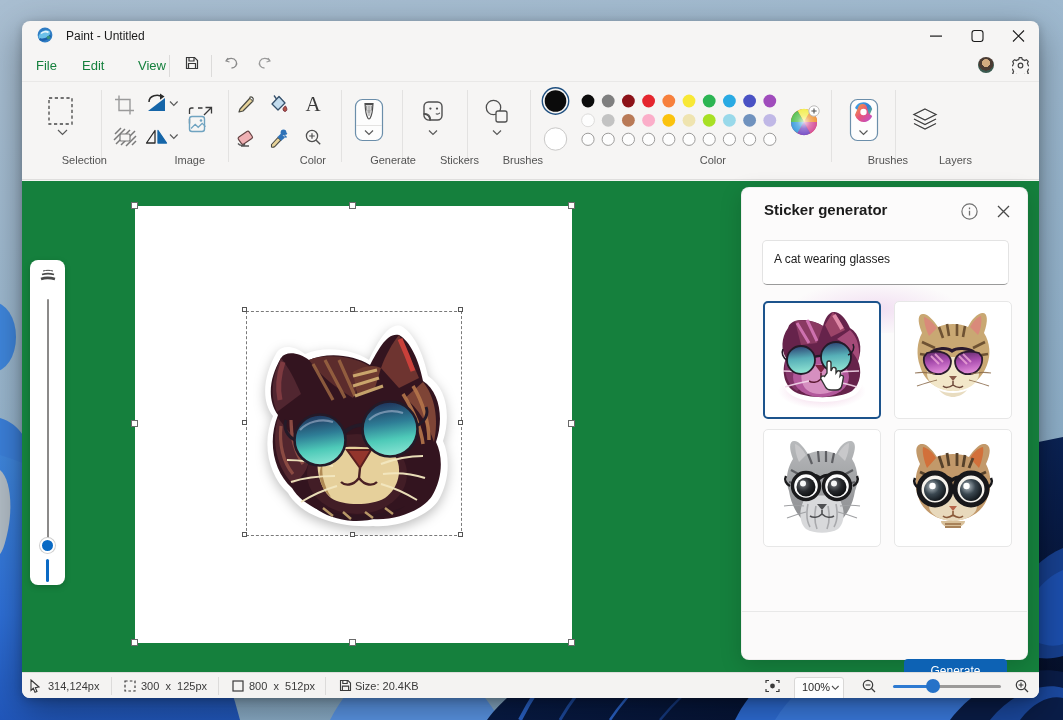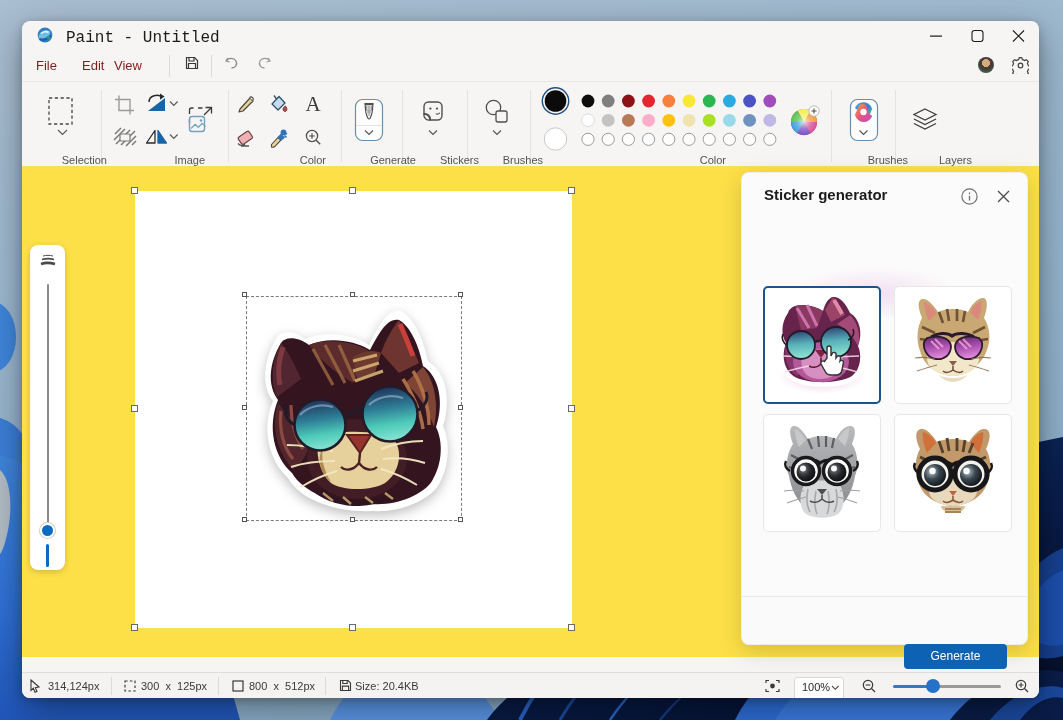--- a/index.html
+++ b/index.html
@@ -2,31 +2,31 @@
 <html><head>
 <meta charset="utf-8">
 <style>
 * { margin:0; padding:0; box-sizing:border-box; }
 html,body { width:1063px; height:720px; overflow:hidden; font-family:"Liberation Sans",sans-serif; }
 #wall { position:absolute; left:0; top:0; width:1063px; height:720px; }
 #win { position:absolute; left:22px; top:21px; width:1017px; height:677px; background:#f6f5f4; border-radius:8px; box-shadow:0 12px 36px rgba(0,0,0,0.38), 0 2px 8px rgba(0,0,0,0.2); overflow:hidden; }
 .abs { position:absolute; }
 
 #titlebar { position:absolute; left:0; top:0; width:100%; height:30px; }
-#titletxt { position:absolute; left:44px; top:8px; font-size:16px; color:#1b1b1b;font-family:Liberation Mono, monospace; }
+#titletxt { position:absolute; left:44px; top:8px; font-size:12px; color:#1b1b1b; }
 .wbtn { position:absolute; top:0; width:40px; height:30px; }
 
 #menubar { position:absolute; left:0; top:30px; width:100%; height:30px; }
-.mitem { position:absolute; top:5px; font-size:13px; color:#7f1d1d; height:20px; line-height:20px; }
+.mitem { position:absolute; top:5px; font-size:13px; color:#15803d; height:20px; line-height:20px; }
 .vsep { position:absolute; width:1px; background:#dcdbda; }
 
 #ribbon { position:absolute; left:0; top:60px; width:100%; height:99px; background:#f6f5f4; border-top:1px solid #e9e8e7; border-bottom:1px solid #dfdedd; }
 .rlabel { position:absolute; top:72px; font-size:11px; color:#535353; width:90px; text-align:right; }
 
-#content { position:absolute; left:0; top:145px; width:100%; height:491px; background:#fde047; }
+#content { position:absolute; left:0; top:160px; width:100%; height:491px; background:#15803d; }
 #canvas { position:absolute; left:113px; top:25px; width:437px; height:437px; background:#ffffff; }
 .handle { position:absolute; width:7px; height:7px; background:#fdfdfd; border:1px solid #6a6a6a; }
 .shandle { position:absolute; width:5px; height:5px; background:#fdfdfd; border:1px solid #555; }
 #selrect { position:absolute; left:224px; top:130px; width:216px; height:225px; border:1px dashed #7a7a7a; }
 
 #slider { position:absolute; left:8px; top:79px; width:35px; height:325px; background:#fff; border-radius:8px; box-shadow:0 2px 6px rgba(0,0,0,0.18); }
 
 #panel { position:absolute; left:719px; top:6px; width:287px; height:473px; background:#fcfbfb; border-radius:8px; box-shadow:0 6px 22px rgba(0,0,0,0.16); border:1px solid rgba(0,0,0,0.05); }
 #ptitle { position:absolute; left:22px; top:13px; font-size:15px; font-weight:bold; color:#1b1b1b; }
 #pinput { position:absolute; left:20px; top:52px; width:247px; height:45px; background:#fff; border:1px solid #e3e3e3; border-bottom:1px solid #9a9a9a; border-radius:5px; font-size:12px; color:#1b1b1b; padding:11px 11px; }
@@ -101,21 +101,21 @@
         <rect x="15" y="9.5" width="11" height="11" rx="2.5" fill="none" stroke="#1b1b1b" stroke-width="1.1"></rect>
       </svg>
     <svg class="wbtn" style="left:976px" viewBox="0 0 40 30">
         <path d="M15,9.5 L26,20.5 M26,9.5 L15,20.5" stroke="#1b1b1b" stroke-width="1.1"></path>
       </svg>
   </div>
 
   <div id="menubar">
     <div class="mitem" style="left:14px">File</div>
     <div class="mitem" style="left:60px">Edit</div>
-    <div class="mitem" style="left:92px">View</div>
+    <div class="mitem" style="left:116px">View</div>
     <div class="vsep" style="left:147px;top:4px;height:22px"></div>
     <svg class="abs" style="left:162px;top:4px" width="16" height="16" viewBox="0 0 16 16">
       <path d="M2.5,2.5 h8 l3,3 v8 h-11 Z" fill="none" stroke="#383838" stroke-width="1.2"></path>
       <path d="M5,2.5 v3.5 h5 v-3.5 M4.5,13.5 v-5 h7 v5" fill="none" stroke="#383838" stroke-width="1.2"></path>
     </svg>
     <div class="vsep" style="left:189px;top:4px;height:22px"></div>
     <svg class="abs" style="left:202px;top:4px" width="16" height="16" viewBox="0 0 16 16">
       <path d="M4,3 L2,6 L5.5,7" fill="none" stroke="#8a8a8a" stroke-width="1.2"></path>
       <path d="M2.3,5.7 C5,2.5 10,2.8 12,6 C14,9.5 11,13 7.5,13" fill="none" stroke="#8a8a8a" stroke-width="1.3"></path>
     </svg>
@@ -426,20 +426,21 @@
     <div id="panel">
       <div id="ptitle">Sticker generator</div>
       <div class="abs" style="left:30px;top:85px;width:230px;height:60px;background:radial-gradient(ellipse 120px 40px at 45% 60%,rgba(233,200,235,0.55),rgba(233,200,235,0) 70%)"></div>
       <svg class="abs" style="left:219px;top:15px" width="17" height="17" viewBox="0 0 17 17">
         <circle cx="8.5" cy="8.5" r="7.6" fill="none" stroke="#717171" stroke-width="1.2"></circle>
         <path d="M8.5,4.6 v1.6 M8.5,7.8 v4.6" stroke="#717171" stroke-width="1.3"></path>
       </svg>
       <svg class="abs" style="left:254px;top:16px" width="15" height="15" viewBox="0 0 15 15">
         <path d="M2,2 L13,13 M13,2 L2,13" stroke="#4a4a4a" stroke-width="1.3"></path>
       </svg>
+      <div id="pinput">A cat wearing glasses</div>
       <div class="thumb" style="left:21px;top:113px;border:2px solid #1c538c">
         <svg width="114" height="114" viewBox="0 0 114 114">
           <defs>
             <linearGradient id="tlens1" x1="0" y1="0" x2="0.1" y2="1">
               <stop offset="0" stop-color="#2a3a6e"></stop>
                 <stop offset="0.5" stop-color="#57b0b8"></stop>
                 <stop offset="1" stop-color="#8fe3d2"></stop>
             </linearGradient>
             <radialGradient id="glow1" cx="0.5" cy="0.5" r="0.5">
               <stop offset="0" stop-color="#e9b8d8" stop-opacity="0.8"></stop>

